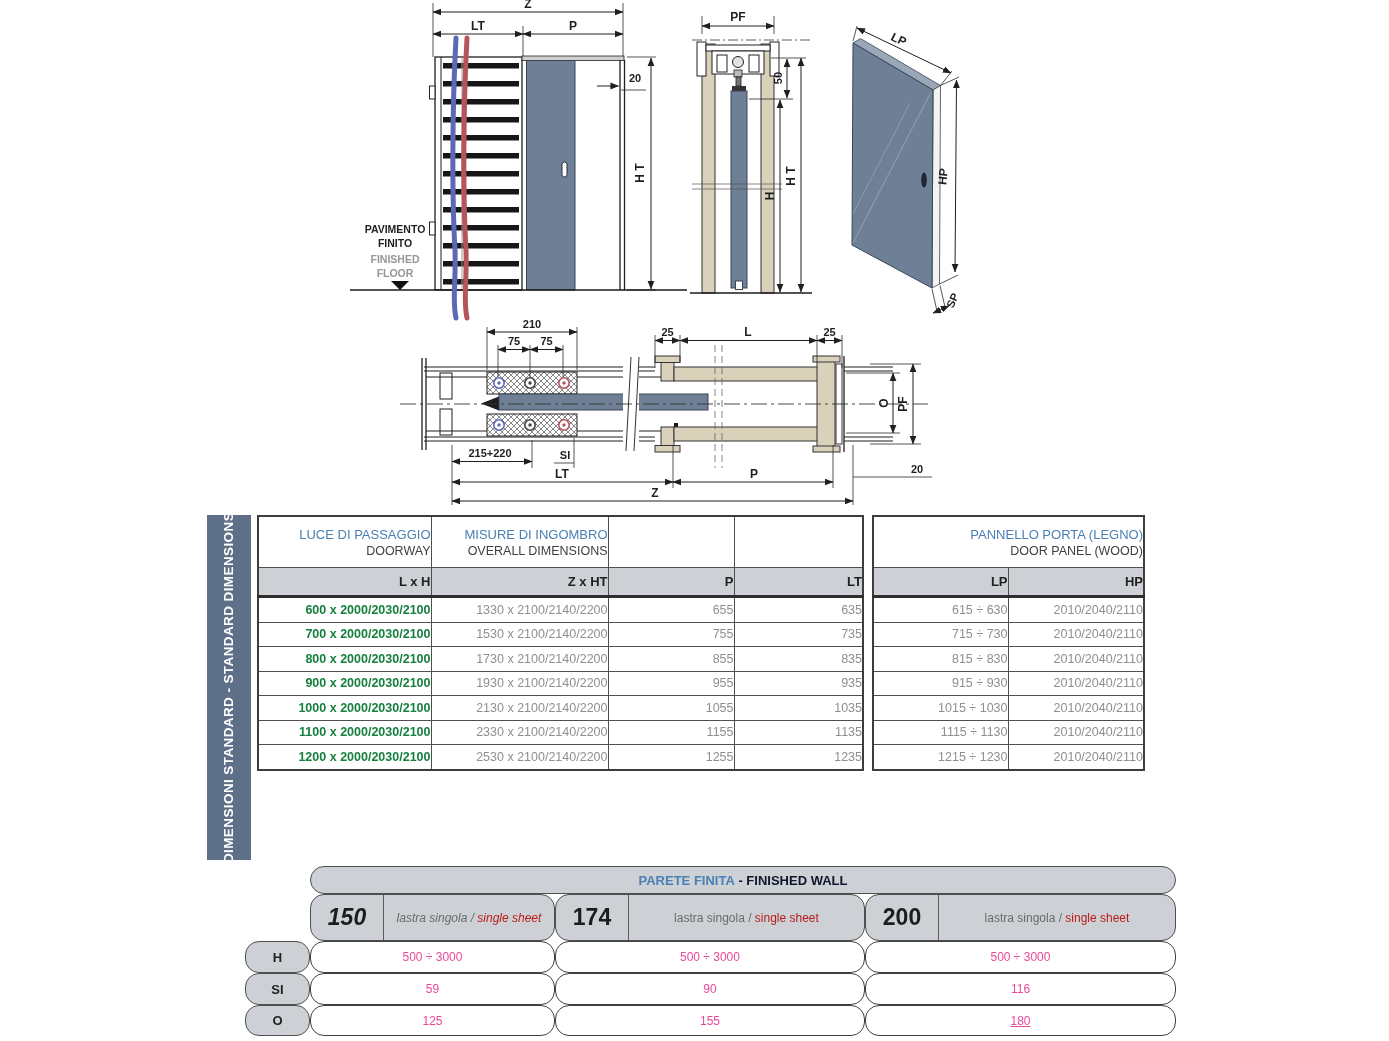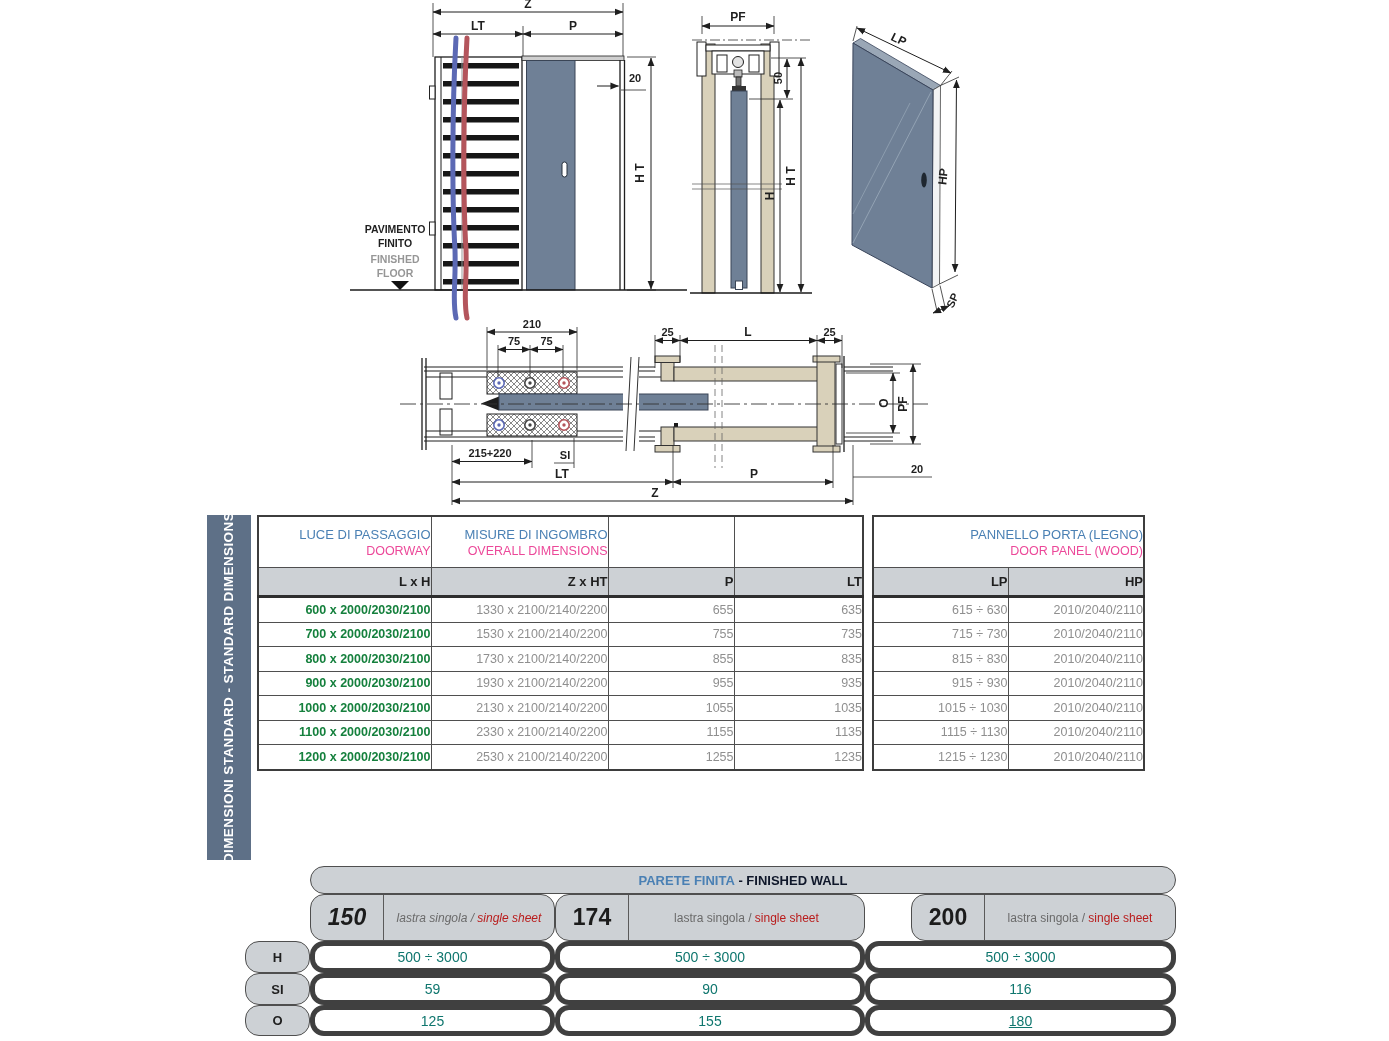--- a/index.html
+++ b/index.html
@@ -22,21 +22,21 @@
           display:flex;align-items:center;justify-content:center;}
   .banner span{transform:rotate(-90deg);white-space:nowrap;color:#fff;font-weight:bold;
                font-size:13.5px;letter-spacing:.4px;}
 
   
   table.mt{position:absolute;border-collapse:collapse;table-layout:fixed;background:#fff;
            border:2px solid #3d3d3d;}
   table.mt td{border:1px solid #4f4f4f;text-align:right;vertical-align:middle;padding:0;}
   tr.gh td{height:50px;background:#fff;}
   tr.gh .it{color:#4A80B4;font-size:13px;line-height:17px;}
-  tr.gh .en{color:#ec4899;font-size:12.5px;line-height:16px;}
+  tr.gh .en{color:#404040;font-size:12.5px;line-height:16px;}
   tr.sh td{height:27px;background:#CDD1D5;font-weight:bold;font-size:13px;color:#1f1f1f;
            border-bottom:3px solid #2e2e2e;}
   tr.dr td{height:23.5px;font-size:12.5px;color:#8F8F8F;}
   tr.dr td.c1{color:#15803d;font-weight:bold;}
 
   
   .wt{position:absolute;left:245px;top:866px;display:grid;
       grid-template-columns:65px 245px 310px 311px;
       grid-template-rows:28px 47px 32px 32px 31px;}
   .wt>div{box-sizing:border-box;border-radius:14px;}
@@ -46,22 +46,22 @@
   .wt-h .blue{color:#4A80B4;}
   .wt-h .gray{color:#0f172a;white-space:pre;text-align:right;}
   .wt-g{background:#CDD1D5;border:1px solid #4f4f4f;display:flex;}
   .wt-num{width:72px;border-right:1px solid #5a5a5a;display:flex;align-items:center;
           justify-content:center;font-size:23px;font-weight:bold;color:#1c1c1c;}
   .wt-sheet{flex:1;display:flex;align-items:center;justify-content:center;font-size:12px;}
   .wt-sheet .si{color:#6a6a6a;}
   .wt-sheet .se{color:#b91c1c;white-space:pre;}
   .wt-lab{background:#CDD1D5;border:1px solid #4f4f4f;display:flex;align-items:center;
           justify-content:center;font-weight:bold;font-size:13px;color:#1f1f1f;}
-  .wt-val{background:#fff;border:5px solid #404040;display:flex;align-items:center;
-          justify-content:center;font-size:14px;color:#0f766e;}
+  .wt-val{background:#fff;border:1px solid #404040;display:flex;align-items:center;
+          justify-content:center;font-size:12px;color:#ec4899;}
 </style>
 </head>
 <body>
 
 <div class="page">
 
 <svg style="left:340px;top:0;" width="710" height="510" viewBox="0 0 710 510">
   <defs>
     <marker id="ae" viewBox="0 0 10 10" refX="9.5" refY="5" markerWidth="8.5" markerHeight="8.5" orient="auto-start-reverse">
       <path d="M0,1 L10,5 L0,9 Z" fill="#1f1f1f"></path>
@@ -409,21 +409,21 @@
           <span class="se"> single sheet</span>
         </div>
   </div>
   <div class="wt-g" style="grid-column:3;grid-row:2;">
     <div class="wt-num">174</div>
     <div class="wt-sheet">
           <span class="si">lastra singola /</span>
           <span class="se"> single sheet</span>
         </div>
   </div>
-  <div class="wt-g" style="grid-column:4;grid-row:2;margin-left:46px;">
+  <div class="wt-g" style="grid-column:4;grid-row:2;">
     <div class="wt-num">200</div>
     <div class="wt-sheet">
           <span class="si">lastra singola /</span>
           <span class="se"> single sheet</span>
         </div>
   </div>
 
   <div class="wt-lab" style="grid-column:1;grid-row:3;">H</div>
   <div class="wt-val" style="grid-column:2;grid-row:3;">500 ÷ 3000</div>
   <div class="wt-val" style="grid-column:3;grid-row:3;">500 ÷ 3000</div>

